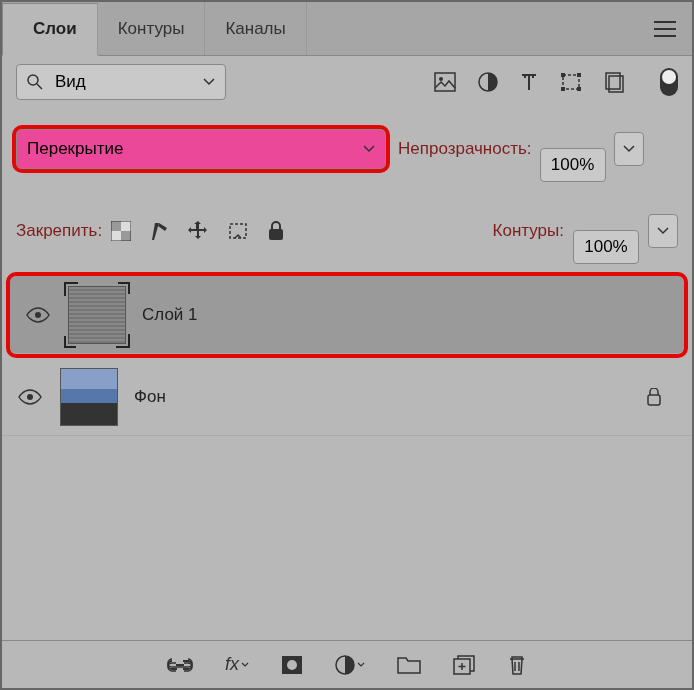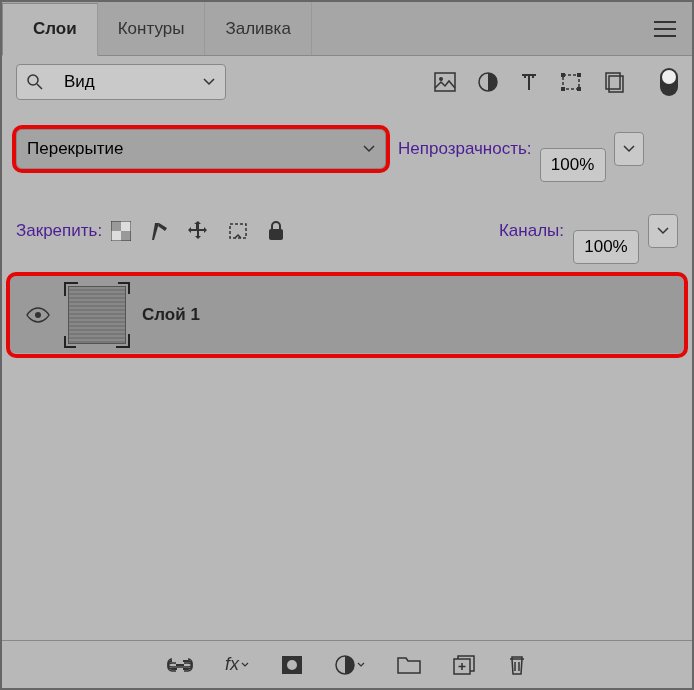--- a/index.html
+++ b/index.html
@@ -15,33 +15,33 @@
 .row { display: flex; align-items: center; padding: 8px 14px; gap: 8px; }
 
 .search-box { display: flex; align-items: center; background: #c9c9c9; border: 1px solid #888; border-radius: 4px; padding: 6px 10px; width: 210px; height: 36px; font-size: 17px; }
 .search-box .chev { margin-left: auto; }
 
 .icon-group { display: flex; align-items: center; gap: 22px; margin-left: auto; }
 .toggle { width: 18px; height: 28px; background: #333; border-radius: 9px; position: relative; margin-left: 14px; }
 .toggle::after { content: ''; position: absolute; top: 2px; left: 2px; width: 14px; height: 14px; background: #eee; border-radius: 50%; }
 
 .blend-row { display: flex; align-items: center; padding: 8px 14px; gap: 8px; }
-.blend-select { display: flex; align-items: center; background: #a3a3a3; border: 1px solid #888; border-radius: 4px; padding: 6px 10px; width: 370px; height: 40px; font-size: 17px; }
+.blend-select { display: flex; align-items: center; background: #ec4899; border: 1px solid #888; border-radius: 4px; padding: 6px 10px; width: 370px; height: 40px; font-size: 17px; }
 .blend-select .chev { margin-left: auto; }
 .highlight-red { outline: 4px solid #e30808; border-radius: 6px; }
 
-.label-text { font-size: 17px; color: #4c1d95; }
+.label-text { font-size: 17px; color: #7f1d1d; }
 .pct-input { display: flex; align-items: center; background: #c9c9c9; border: 1px solid #888; border-radius: 4px; padding: 5px 8px; width: 66px; height: 34px; font-size: 17px; justify-content: center; margin-top: 32px; }
 .chev-btn { display: flex; align-items: center; justify-content: center; background: #c9c9c9; border: 1px solid #888; border-radius: 4px; width: 30px; height: 34px; cursor: pointer; }
 
 .lock-row { display: flex; align-items: center; padding: 8px 14px; gap: 9px; }
 .lock-icons { display: flex; gap: 18px; align-items: center; }
 
 .layers-list { flex: 1; overflow: auto; }
-.layer-row { display: flex; align-items: center; padding: 8px 14px; gap: 16px; height: 78px; border-bottom: 1px solid #aaa; font-weight: bold; }
+.layer-row { display: flex; align-items: center; padding: 8px 14px; gap: 16px; height: 78px; border-bottom: 1px solid #aaa; }
 .layer-row.selected { background: #9a9a9a; }
 .layer-highlight { outline: 4px solid #e30808; border-radius: 6px; margin: 4px 8px; }
 .eye { width: 28px; display: flex; justify-content: center; cursor: pointer; }
 .thumb { width: 58px; height: 58px; border: 1px solid #555; background: #888; position: relative; }
 .thumb.corners::before, .thumb.corners::after { content: ''; position: absolute; width: 12px; height: 12px; border: 2px solid #222; }
 .thumb.corners::before { top: -5px; left: -5px; border-right: none; border-bottom: none; }
 .thumb.corners::after { bottom: -5px; right: -5px; border-left: none; border-top: none; }
 .thumb .c2 { position: absolute; width: 12px; height: 12px; border: 2px solid #222; }
 .thumb .c2.tr { top: -5px; right: -5px; border-left: none; border-bottom: none; }
 .thumb .c2.bl { bottom: -5px; left: -5px; border-right: none; border-top: none; }
@@ -54,35 +54,35 @@
 svg { display: block; }
 </style>
 </head>
 <body>
 
 <div class="panel">
 
   <div class="tabs">
     <div class="tab active">Слои</div>
     <div class="tab">Контуры</div>
-    <div class="tab">Заливка</div>
+    <div class="tab">Каналы</div>
     <div class="menu-btn">
       <svg width="22" height="16" viewBox="0 0 22 16">
           <path d="M0 1h22M0 8h22M0 15h22" stroke="#333" stroke-width="2"></path>
         </svg>
     </div>
   </div>
 
   <div class="row">
     <div class="search-box">
       <svg width="16" height="16" viewBox="0 0 16 16">
           <circle cx="6" cy="6" r="5" fill="none" stroke="#333" stroke-width="1.5"></circle>
           <line x1="10" y1="10" x2="15" y2="15" stroke="#333" stroke-width="1.5"></line>
         </svg>
-      <span style="margin-left:21px">Вид</span>
+      <span style="margin-left:12px">Вид</span>
       <svg class="chev" width="12" height="8" viewBox="0 0 12 8">
           <path d="M1 1l5 5 5-5" fill="none" stroke="#333" stroke-width="1.5"></path>
         </svg>
     </div>
     <div class="icon-group">
       <svg width="22" height="20" viewBox="0 0 22 20">
           <rect x="1" y="1" width="20" height="18" fill="none" stroke="#333" stroke-width="1.5"></rect>
           <circle cx="7" cy="7" r="2" fill="#333"></circle>
           <path d="M1 16l6-6 4 4 4-5 6 7" fill="none" stroke="#333" stroke-width="1.5"></path>
         </svg>
@@ -143,21 +143,21 @@
         </svg>
       <svg width="22" height="20" viewBox="0 0 22 20">
           <rect x="3" y="3" width="16" height="14" fill="none" stroke="#333" stroke-width="1.5" stroke-dasharray="3 2"></rect>
           <path d="M8 17l3-3 3 3" fill="none" stroke="#333" stroke-width="1.5"></path>
         </svg>
       <svg width="18" height="20" viewBox="0 0 18 20">
           <rect x="2" y="8" width="14" height="11" rx="2" fill="#333"></rect>
           <path d="M5 8V5a4 4 0 018 0v3" fill="none" stroke="#333" stroke-width="2"></path>
         </svg>
     </div>
-    <span class="label-text" style="margin-left:auto">Каналы:</span>
+    <span class="label-text" style="margin-left:auto">Контуры:</span>
     <div class="pct-input">100%</div>
     <div class="chev-btn">
       <svg width="12" height="8" viewBox="0 0 12 8">
           <path d="M1 1l5 5 5-5" fill="none" stroke="#333" stroke-width="1.5"></path>
         </svg>
     </div>
   </div>
 
   <div class="layers-list">
     <div class="layer-row selected layer-highlight">
@@ -168,20 +168,36 @@
           </svg>
       </div>
       <div class="thumb corners">
         <div class="c2 tr"></div>
           <div class="c2 bl"></div>
         <div style="position:absolute;inset:0;background:repeating-linear-gradient(0deg,#777,#777 2px,#888 2px,#888 4px)"></div>
       </div>
       <span class="layer-name">Слой 1</span>
     </div>
 
+    <div class="layer-row">
+      <div class="eye">
+        <svg width="24" height="16" viewBox="0 0 24 16">
+            <path d="M1 8s4-7 11-7 11 7 11 7-4 7-11 7S1 8 1 8z" fill="none" stroke="#333" stroke-width="1.5"></path>
+            <circle cx="12" cy="8" r="3" fill="#333"></circle>
+          </svg>
+      </div>
+      <div class="thumb thumb-bg"></div>
+      <span class="layer-name">Фон</span>
+      <div class="lock-indicator">
+        <svg width="16" height="18" viewBox="0 0 16 18">
+            <rect x="2" y="7" width="12" height="10" rx="2" fill="none" stroke="#333" stroke-width="1.5"></rect>
+            <path d="M4 7V4a4 4 0 018 0v3" fill="none" stroke="#333" stroke-width="1.5"></path>
+          </svg>
+      </div>
+    </div>
   </div>
 
   <div class="bottom-bar">
     <svg width="26" height="14" viewBox="0 0 26 14">
         <path d="M9 7H5a4 4 0 010-8 M9 3H5a4 4 0 000 8h4M17 7h4a4 4 0 000-8M17 3h4a4 4 0 010 8h-4M8 7h10" transform="translate(0 2)" fill="none" stroke="#333" stroke-width="1.5"></path>
         <path d="M7 7a4 4 0 010-0M5 3a4 4 0 000 8h5M16 3h5a4 4 0 010 8h-5M9 7h8" fill="none" stroke="#333" stroke-width="1.8"></path>
       </svg>
     <div style="display:flex;align-items:center;gap:2px">
       <span style="font-style:italic;font-size:18px;color:#333">fx</span>
       <svg width="8" height="6" viewBox="0 0 8 6">

